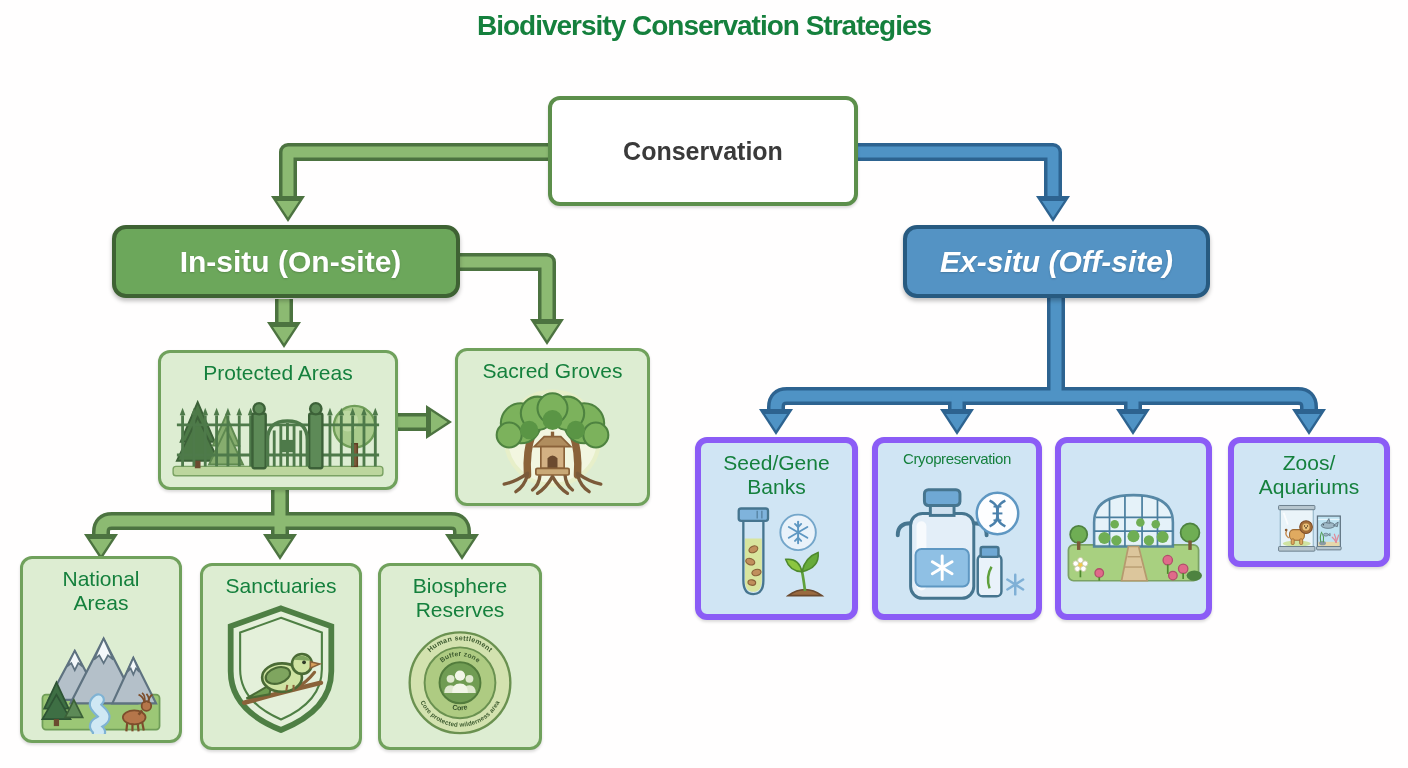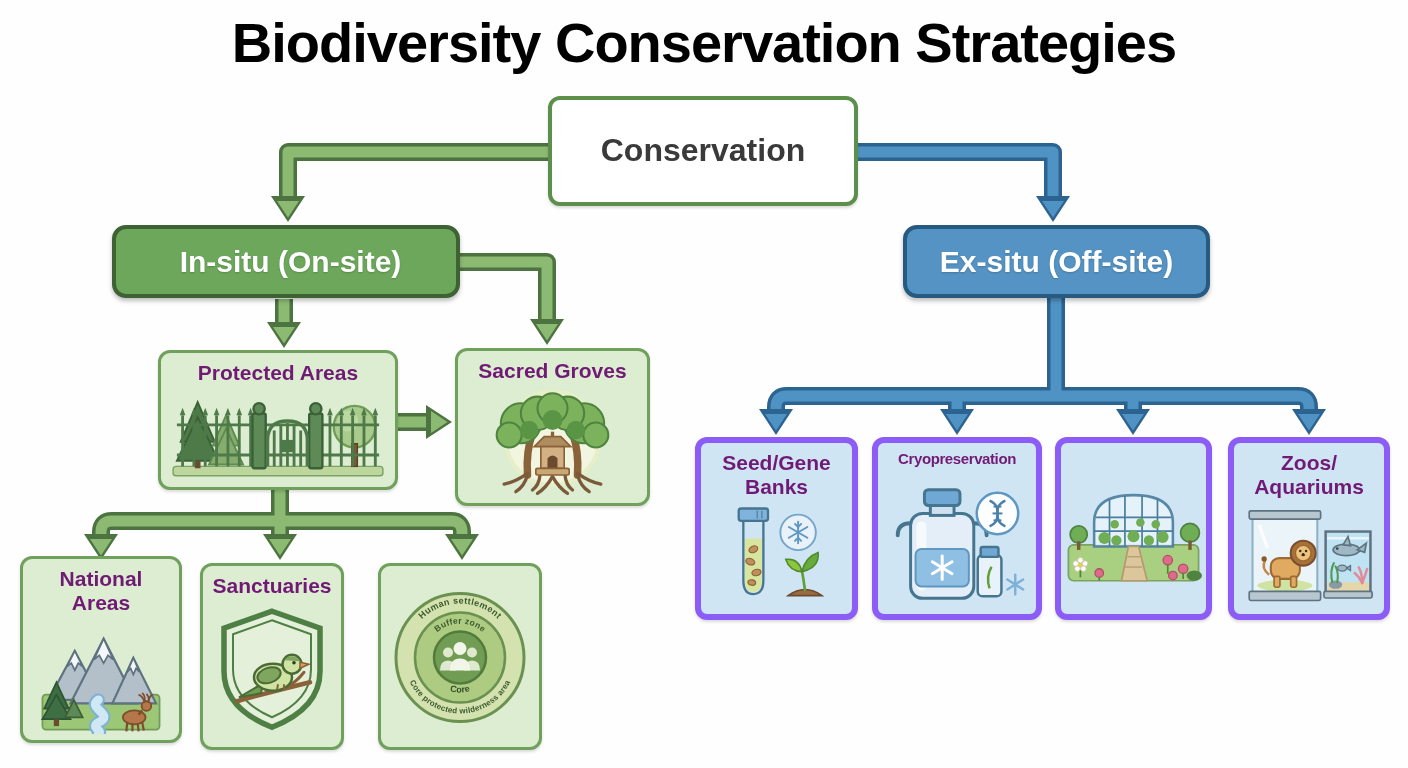--- a/index.html
+++ b/index.html
@@ -2,45 +2,45 @@
 <html><head>
 <meta charset="utf-8">
 <style>
   html,body{margin:0;padding:0;background:#ffffff;}
   .canvas{
     position:relative;width:1408px;height:768px;background:#fffefe;
     font-family:"Liberation Sans","DejaVu Sans",sans-serif;overflow:hidden;
   }
   .title{
     position:absolute;left:0;top:10px;width:100%;margin:0;text-align:center;
-    font-size:56px;font-weight:bold;color:#000000;letter-spacing:-1px;
+    font-size:28px;font-weight:bold;color:#15803d;letter-spacing:-1px;
   }
   .arrows{position:absolute;left:0;top:0;z-index:1;}
   .node{position:absolute;box-sizing:border-box;z-index:2;}
   .root{
     background:#ffffff;border:4px solid #5c8f4b;border-radius:12px;
     display:flex;flex-direction:column;align-items:center;justify-content:center;
     box-shadow:0 2px 3px rgba(0,0,0,.15);
   }
-  .root span{display:block;font-size:32px;font-weight:bold;color:#3a3a3a;line-height:1.3;}
+  .root span{display:block;font-size:25px;font-weight:bold;color:#3a3a3a;line-height:1.3;}
   .branch{
     border-radius:14px;display:flex;align-items:center;justify-content:center;
     box-shadow:0 3px 4px rgba(0,0,0,.25);
   }
   .branch.green{background:#6ca75b;border:4px solid #3e6233;}
   .branch.blue{background:#5493c4;border:4px solid #275a80;}
   .branch span{font-size:30px;font-weight:bold;color:#ffffff;text-shadow:0 1px 2px rgba(0,0,0,.18);}
   .leaf{
     border-radius:12px;display:flex;flex-direction:column;align-items:center;
     box-shadow:0 2px 3px rgba(0,0,0,.14);padding:6px 4px 6px 4px;
   }
   .leaf.green{background:#ddedd2;border:3px solid #70a15c;}
   .leaf.blue{background:#d0e5f4;border:6px solid #8b5cf6;}
   .leaf-title{text-align:center;margin:2px 0 2px 0;}
-  .leaf-title span{display:block;font-size:21px;font-weight:bold;color:#701a75;line-height:1.12;}
+  .leaf-title span{display:block;font-size:21px;font-weight:normal;color:#15803d;line-height:1.12;}
   .leaf.cryo .leaf-title span{font-size:15px;letter-spacing:-0.4px;}
   .icon{flex:1 1 auto;width:100%;min-height:0;}
 </style>
 </head>
 <body>
 
 <div class="canvas">
 
   <h1 class="title">Biodiversity Conservation Strategies</h1>
 
@@ -116,21 +116,21 @@
     </g>
   </svg>
 
   <div class="node root" style="left:548px;top:96px;width:310px;height:110px;">
     <span>Conservation</span>
   </div>
 
   <div class="node branch green" style="left:112px;top:225px;width:348px;height:73px;padding-left:9px;">
     <span>In-situ (On-site)</span>
   </div>
-  <div class="node branch blue" style="left:903px;top:225px;width:307px;height:73px;">
+  <div class="node branch blue" style="left:903px;top:225px;width:307px;height:73px;font-style:italic;">
     <span>Ex-situ (Off-site)</span>
   </div>
 
   <div class="node leaf green" style="left:158px;top:350px;width:240px;height:140px;">
     <div class="leaf-title">
       <span>Protected Areas</span>
     </div>
     <svg class="icon" viewBox="0 0 230 100" preserveAspectRatio="xMidYMid meet">
       <rect x="4" y="84" width="222" height="10" rx="3" fill="#bcd69d" stroke="#7aa263" stroke-width="1.5"></rect>
       <polygon points="30,16 12,58 48,58" fill="#4d7a47" stroke="#3c6138" stroke-width="2"></polygon>
@@ -260,21 +260,21 @@
       </g>
       <g stroke="#7d4e2c" stroke-width="2" fill="none">
         <path d="M125,99 Q123,92 118,90"></path>
           <path d="M125,99 Q126,91 122,88"></path>
         <path d="M129,99 Q130,92 134,90"></path>
           <path d="M129,99 Q131,93 127,89"></path>
       </g>
     </svg>
   </div>
 
-  <div class="node leaf green" style="left:200px;top:563px;width:144px;height:187px;">
+  <div class="node leaf green" style="left:200px;top:563px;width:162px;height:187px;">
     <div class="leaf-title">
       <span>Sanctuaries</span>
     </div>
     <svg class="icon" viewBox="0 0 130 135" preserveAspectRatio="xMidYMid meet">
       <path d="M65,8 L113,25 V68 Q113,105 65,124 Q17,105 17,68 V25 Z" fill="#e4f0da" stroke="#4e7f44" stroke-width="5.5"></path>
       <path d="M65,17 L104,31 V66 Q104,97 65,114 Q26,97 26,66 V31 Z" fill="none" stroke="#4e7f44" stroke-width="2"></path>
       <path d="M30,98 Q58,90 103,79" stroke="#8a6239" stroke-width="4.5" fill="none" stroke-linecap="round"></path>
       <path d="M80,84 Q90,78 97,69" stroke="#8a6239" stroke-width="3" fill="none" stroke-linecap="round"></path>
       <polygon points="32,94 56,80 54,90" fill="#6f9d52" stroke="#4a6b35" stroke-width="2"></polygon>
       <ellipse cx="66" cy="74" rx="19" ry="13.5" fill="#cfe3a2" stroke="#4a6b35" stroke-width="2.5"></ellipse>
@@ -282,20 +282,24 @@
       <circle cx="85" cy="61" r="9.5" fill="#cfe3a2" stroke="#4a6b35" stroke-width="2.5"></circle>
       <path d="M77,57 A9.5,9.5 0 0 1 93,58 Z" fill="#7fa55f"></path>
       <polygon points="93,59 102,61 93,65" fill="#d9a05b" stroke="#8a6239" stroke-width="1.5"></polygon>
       <circle cx="87" cy="59.5" r="1.8" fill="#2f3b28"></circle>
       <line x1="70" y1="87" x2="71" y2="81" stroke="#8a6239" stroke-width="2"></line>
       <line x1="77" y1="87" x2="77" y2="81" stroke="#8a6239" stroke-width="2"></line>
     </svg>
   </div>
 
   <div class="node leaf green" style="left:378px;top:563px;width:164px;height:187px;">
+    <div class="leaf-title">
+      <span>Biosphere</span>
+      <span>Reserves</span>
+    </div>
     <svg class="icon" viewBox="0 0 150 150" preserveAspectRatio="xMidYMid meet">
       <defs>
         <path id="bio-ot" d="M 21,76 A 54,54 0 0 1 129,76"></path>
         <path id="bio-bt" d="M 41,76 A 34,34 0 0 1 109,76"></path>
         <path id="bio-cb" d="M 40,76 A 35,35 0 0 0 110,76"></path>
         <path id="bio-ob" d="M 19,76 A 56,56 0 0 0 131,76"></path>
       </defs>
       <circle cx="75" cy="76" r="64" fill="#d3e2af" stroke="#6a9150" stroke-width="3"></circle>
       <circle cx="75" cy="76" r="45" fill="#aecb82" stroke="#6a9150" stroke-width="2.5"></circle>
       <circle cx="75" cy="76" r="26" fill="#709c53" stroke="#527c3c" stroke-width="2.5"></circle>
@@ -444,21 +448,21 @@
       </g>
       <g stroke="#4e8a2e" stroke-width="2" fill="none">
         <path d="M120,107 V118"></path>
           <path d="M138,117 V124"></path>
           <path d="M40,122 V126"></path>
       </g>
       <ellipse cx="151" cy="120" rx="9" ry="6" fill="#4e8340"></ellipse>
     </svg>
   </div>
 
-  <div class="node leaf blue" style="left:1228px;top:437px;width:162px;height:183px;">
+  <div class="node leaf blue" style="left:1228px;top:437px;width:162px;height:130px;">
     <div class="leaf-title">
       <span>Zoos/</span>
       <span>Aquariums</span>
     </div>
     <svg class="icon" viewBox="0 0 160 130" preserveAspectRatio="xMidYMid meet">
       <rect x="12" y="22" width="78" height="90" fill="#eaf4f9" stroke="#8fb2c4" stroke-width="2.5"></rect>
       <line x1="20" y1="30" x2="30" y2="58" stroke="#ffffff" stroke-width="4" opacity="0.8"></line>
       <ellipse cx="51" cy="103" rx="33" ry="7" fill="#cfe3a2"></ellipse>
       <path d="M32,90 Q22,82 27,73" stroke="#c4874a" stroke-width="3" fill="none"></path>
       <circle cx="26" cy="71" r="3.2" fill="#8a5a2f"></circle>

